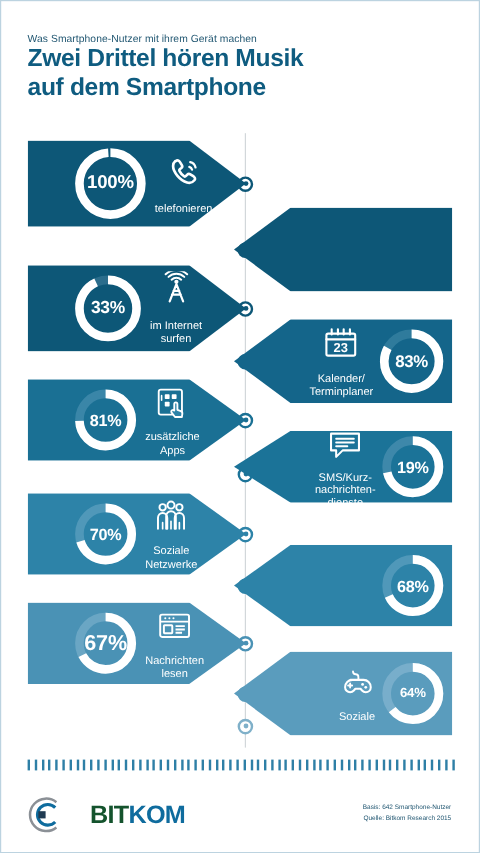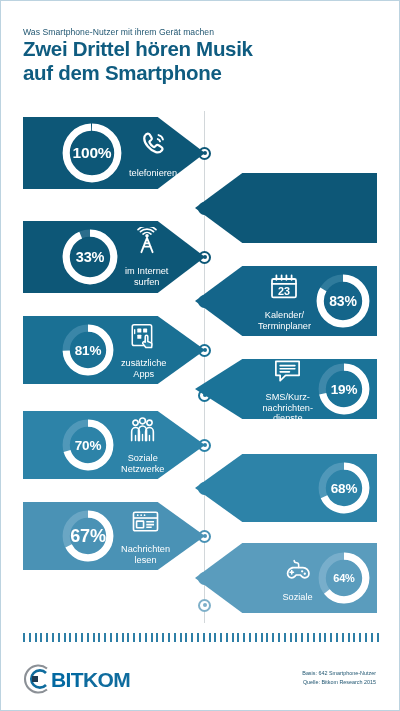--- a/index.html
+++ b/index.html
@@ -79,21 +79,21 @@
     position:absolute; left:22px; top:632px; width:356px; height:9px;
     display:flex; justify-content:space-between;
   }
   #dashrow span { width:2px; height:9px; background:#2e7fa6; display:block; }
   #logo { position:absolute; left:16px; top:660px; display:flex; align-items:center; }
   #logo .mark { position:relative; width:36px; height:36px; flex:0 0 auto; }
   #logo .word {
     font-size:21px; font-weight:bold; letter-spacing:-0.6px;
     margin-left:-2px; line-height:1;
   }
-  #logo .word .a { color:#0369a1; }
+  #logo .word .a { color:#14532d;margin-left:24px; }
   #logo .word .b { color:#0f6c9e; }
   #source {
     position:absolute; right:23px; top:668px; text-align:right;
     font-size:5.4px; color:#1f5570; line-height:1.7;
   }
 </style>
 </head>
 <body>
 
 <div id="page">

